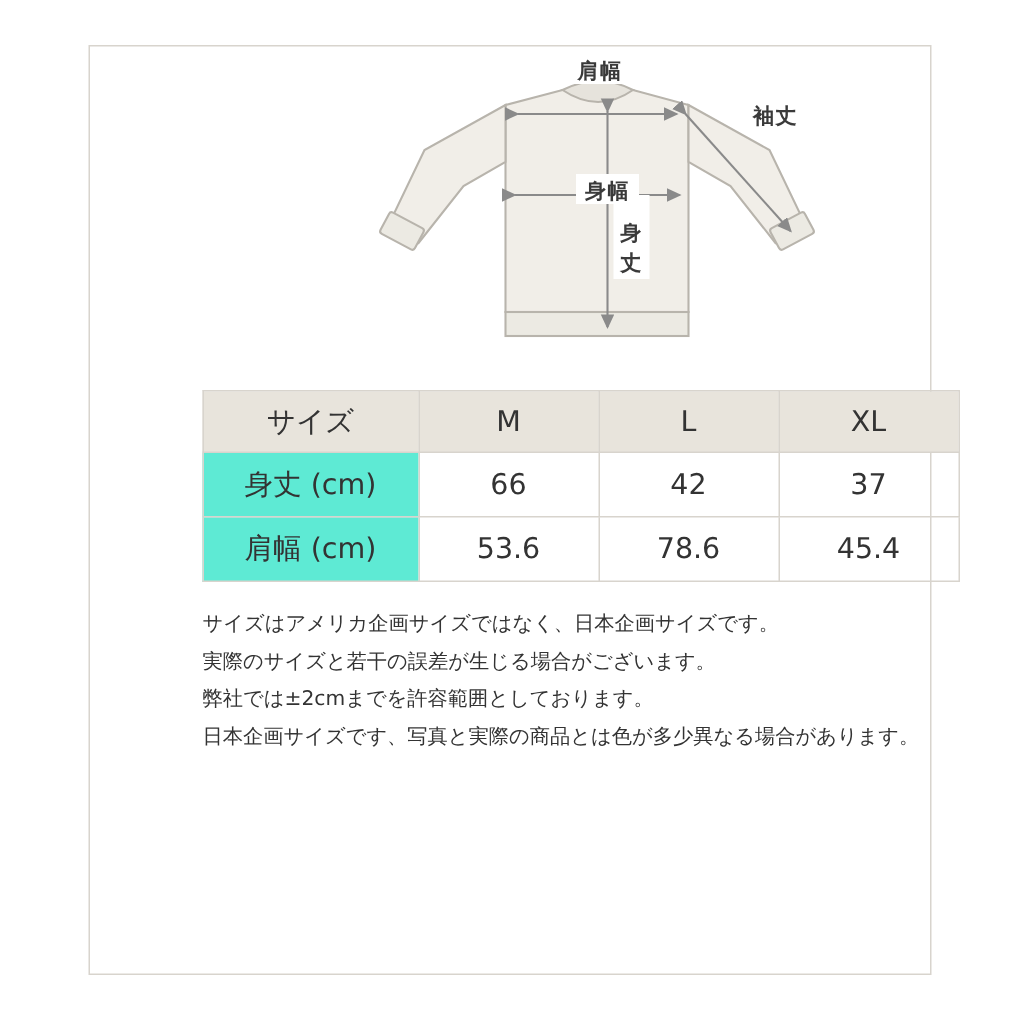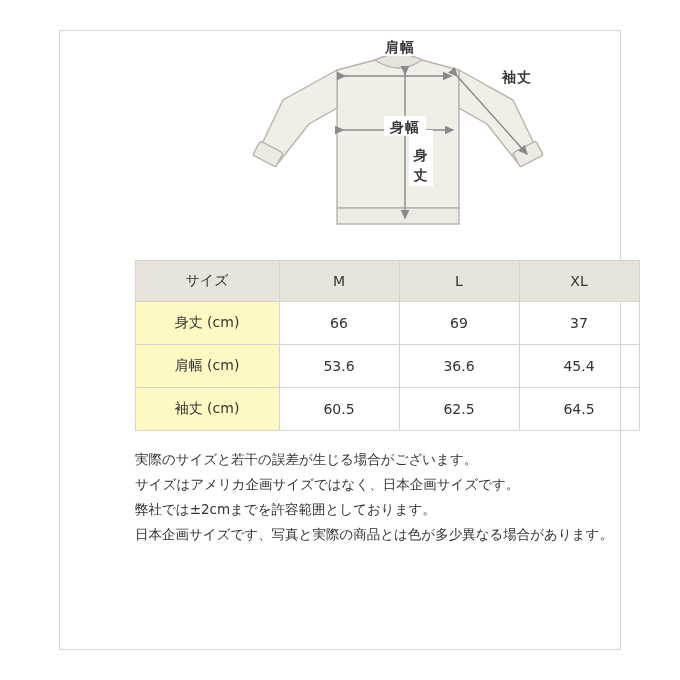--- a/index.html
+++ b/index.html
@@ -66,34 +66,34 @@
     border-collapse: collapse;
     width: 504px;
     margin: 0 auto;
     table-layout: fixed;
   }
   table.size-table th,
   table.size-table td {
     border: 1px solid #d8d4cd;
     height: 42px;
     text-align: center;
-    font-size: 14px;
+    font-size: 19px;
     font-family: "DejaVu Sans", sans-serif;
     color: #333;
     font-weight: normal;
     padding: 0;
   }
   table.size-table thead th {
     background: #e8e4dc;
     font-weight: normal;
     color: #333;
     height: 40px;
   }
   table.size-table tbody td:first-child {
-    background: #fef9c3;
+    background: #5eead4;
   }
   table.size-table col.c0 { width: 144px; }
   table.size-table col.c1,
   table.size-table col.c2,
   table.size-table col.c3 { width: 120px; }
 
   
   .notes {
     margin: 16px auto 0 auto;
     width: 504px;
@@ -186,39 +186,33 @@
           <th>サイズ</th>
           <th>M</th>
           <th>L</th>
           <th>XL</th>
         </tr>
       </thead>
       <tbody>
         <tr>
           <td>身丈 (cm)</td>
           <td>66</td>
-          <td>69</td>
+          <td>42</td>
           <td>37</td>
         </tr>
         <tr>
           <td>肩幅 (cm)</td>
           <td>53.6</td>
-          <td>36.6</td>
+          <td>78.6</td>
           <td>45.4</td>
-        </tr>
-        <tr>
-          <td>袖丈 (cm)</td>
-          <td>60.5</td>
-          <td>62.5</td>
-          <td>64.5</td>
         </tr>
       </tbody>
     </table>
 
     <div class="notes">
+      <div>サイズはアメリカ企画サイズではなく、日本企画サイズです。</div>
       <div>実際のサイズと若干の誤差が生じる場合がございます。</div>
-      <div>サイズはアメリカ企画サイズではなく、日本企画サイズです。</div>
       <div>弊社では±2cmまでを許容範囲としております。</div>
       <div>日本企画サイズです、写真と実際の商品とは色が多少異なる場合があります。</div>
     </div>
 
   </div>
 </div>
 
 </body></html>

